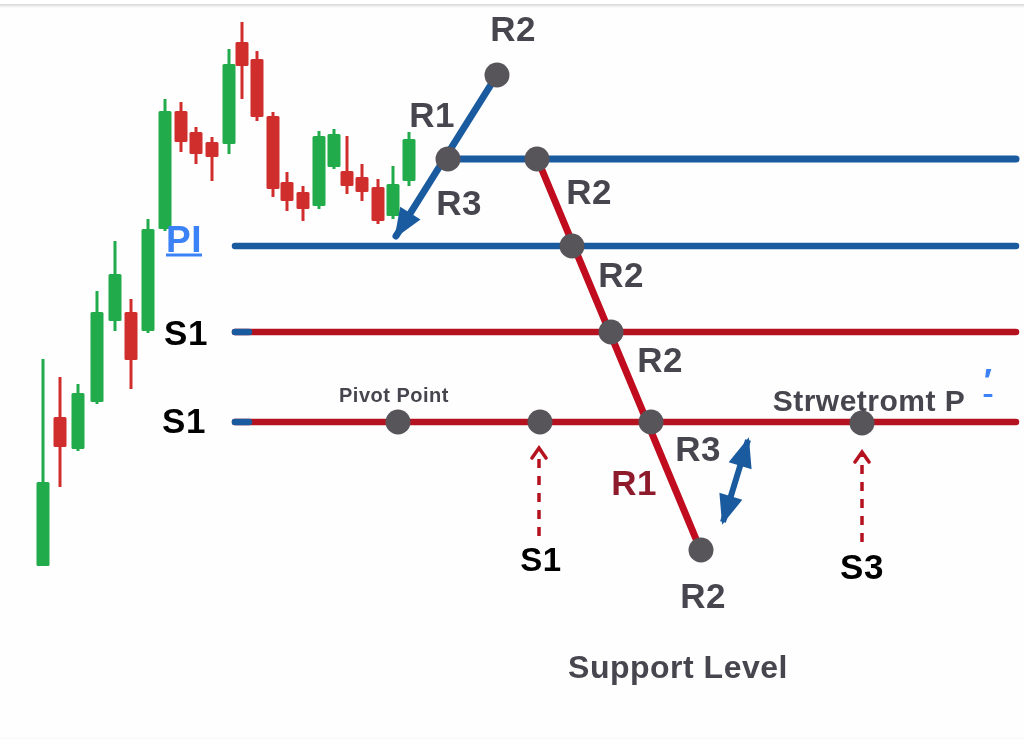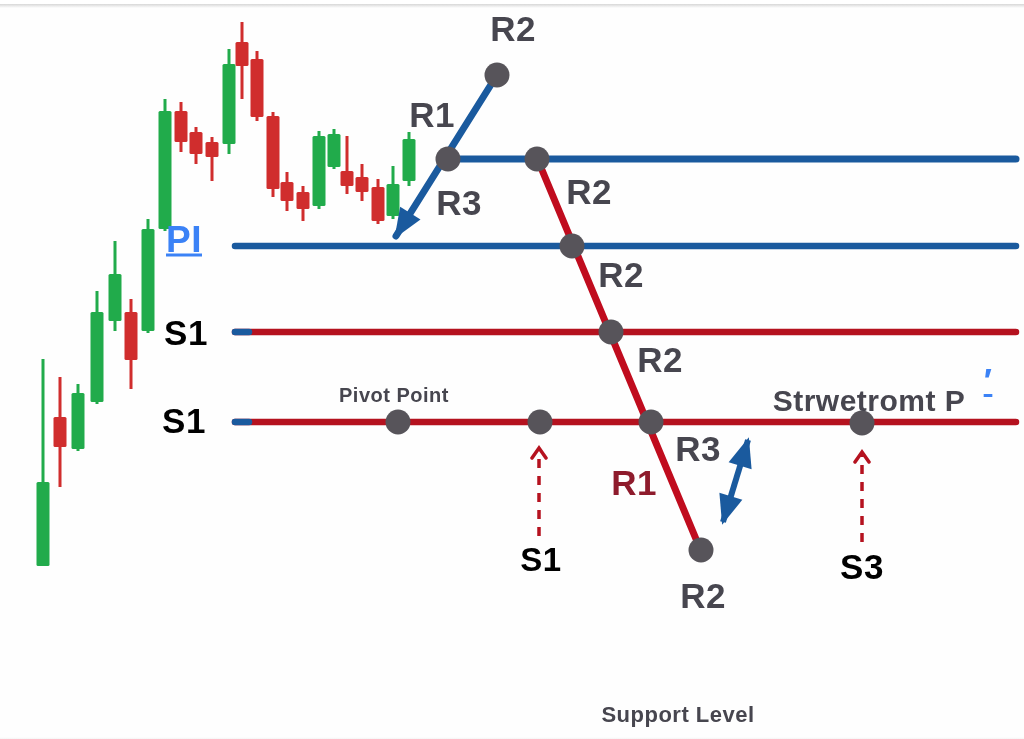--- a/index.html
+++ b/index.html
@@ -125,17 +125,17 @@
       <div class="label c-darkred" style="left: 634px; top: 478px; font-size: 35px;">R1</div>
       <div class="label c-gray" style="left: 703px; top: 591px; font-size: 35px;">R2</div>
       <div class="label c-blue" style="left: 184px; top: 235px; font-size: 37px;">PI</div>
       <div class="label c-red" style="left: 186px; top: 328px; font-size: 35px;">S1</div>
       <div class="label c-red" style="left: 184px; top: 416px; font-size: 35px;">S1</div>
       <div class="label c-gray" style="left: 394px; top: 391px; font-size: 20px;">Pivot Point</div>
       <div class="label c-gray" style="left: 869px; top: 389px; font-size: 30px; margin-top: 8px;">Strwetromt P</div>
       <div class="label c-blue" style="left: 988px; top: 376px; font-size: 34px;">′</div>
       <div class="label c-red" style="left: 541px; top: 555px; font-size: 33px;">S1</div>
       <div class="label c-red" style="left: 862px; top: 562px; font-size: 35px;">S3</div>
-      <div class="label c-gray" style="left: 678px; top: 663px; font-size: 22px; margin-top: 48px;">Support Level</div>
+      <div class="label c-gray" style="left: 678px; top: 663px; font-size: 32px;">Support Level</div>
     </div>
   <div class="edge-top"></div>
   <div class="edge-bottom"></div>
 </div>
 
 </body></html>

